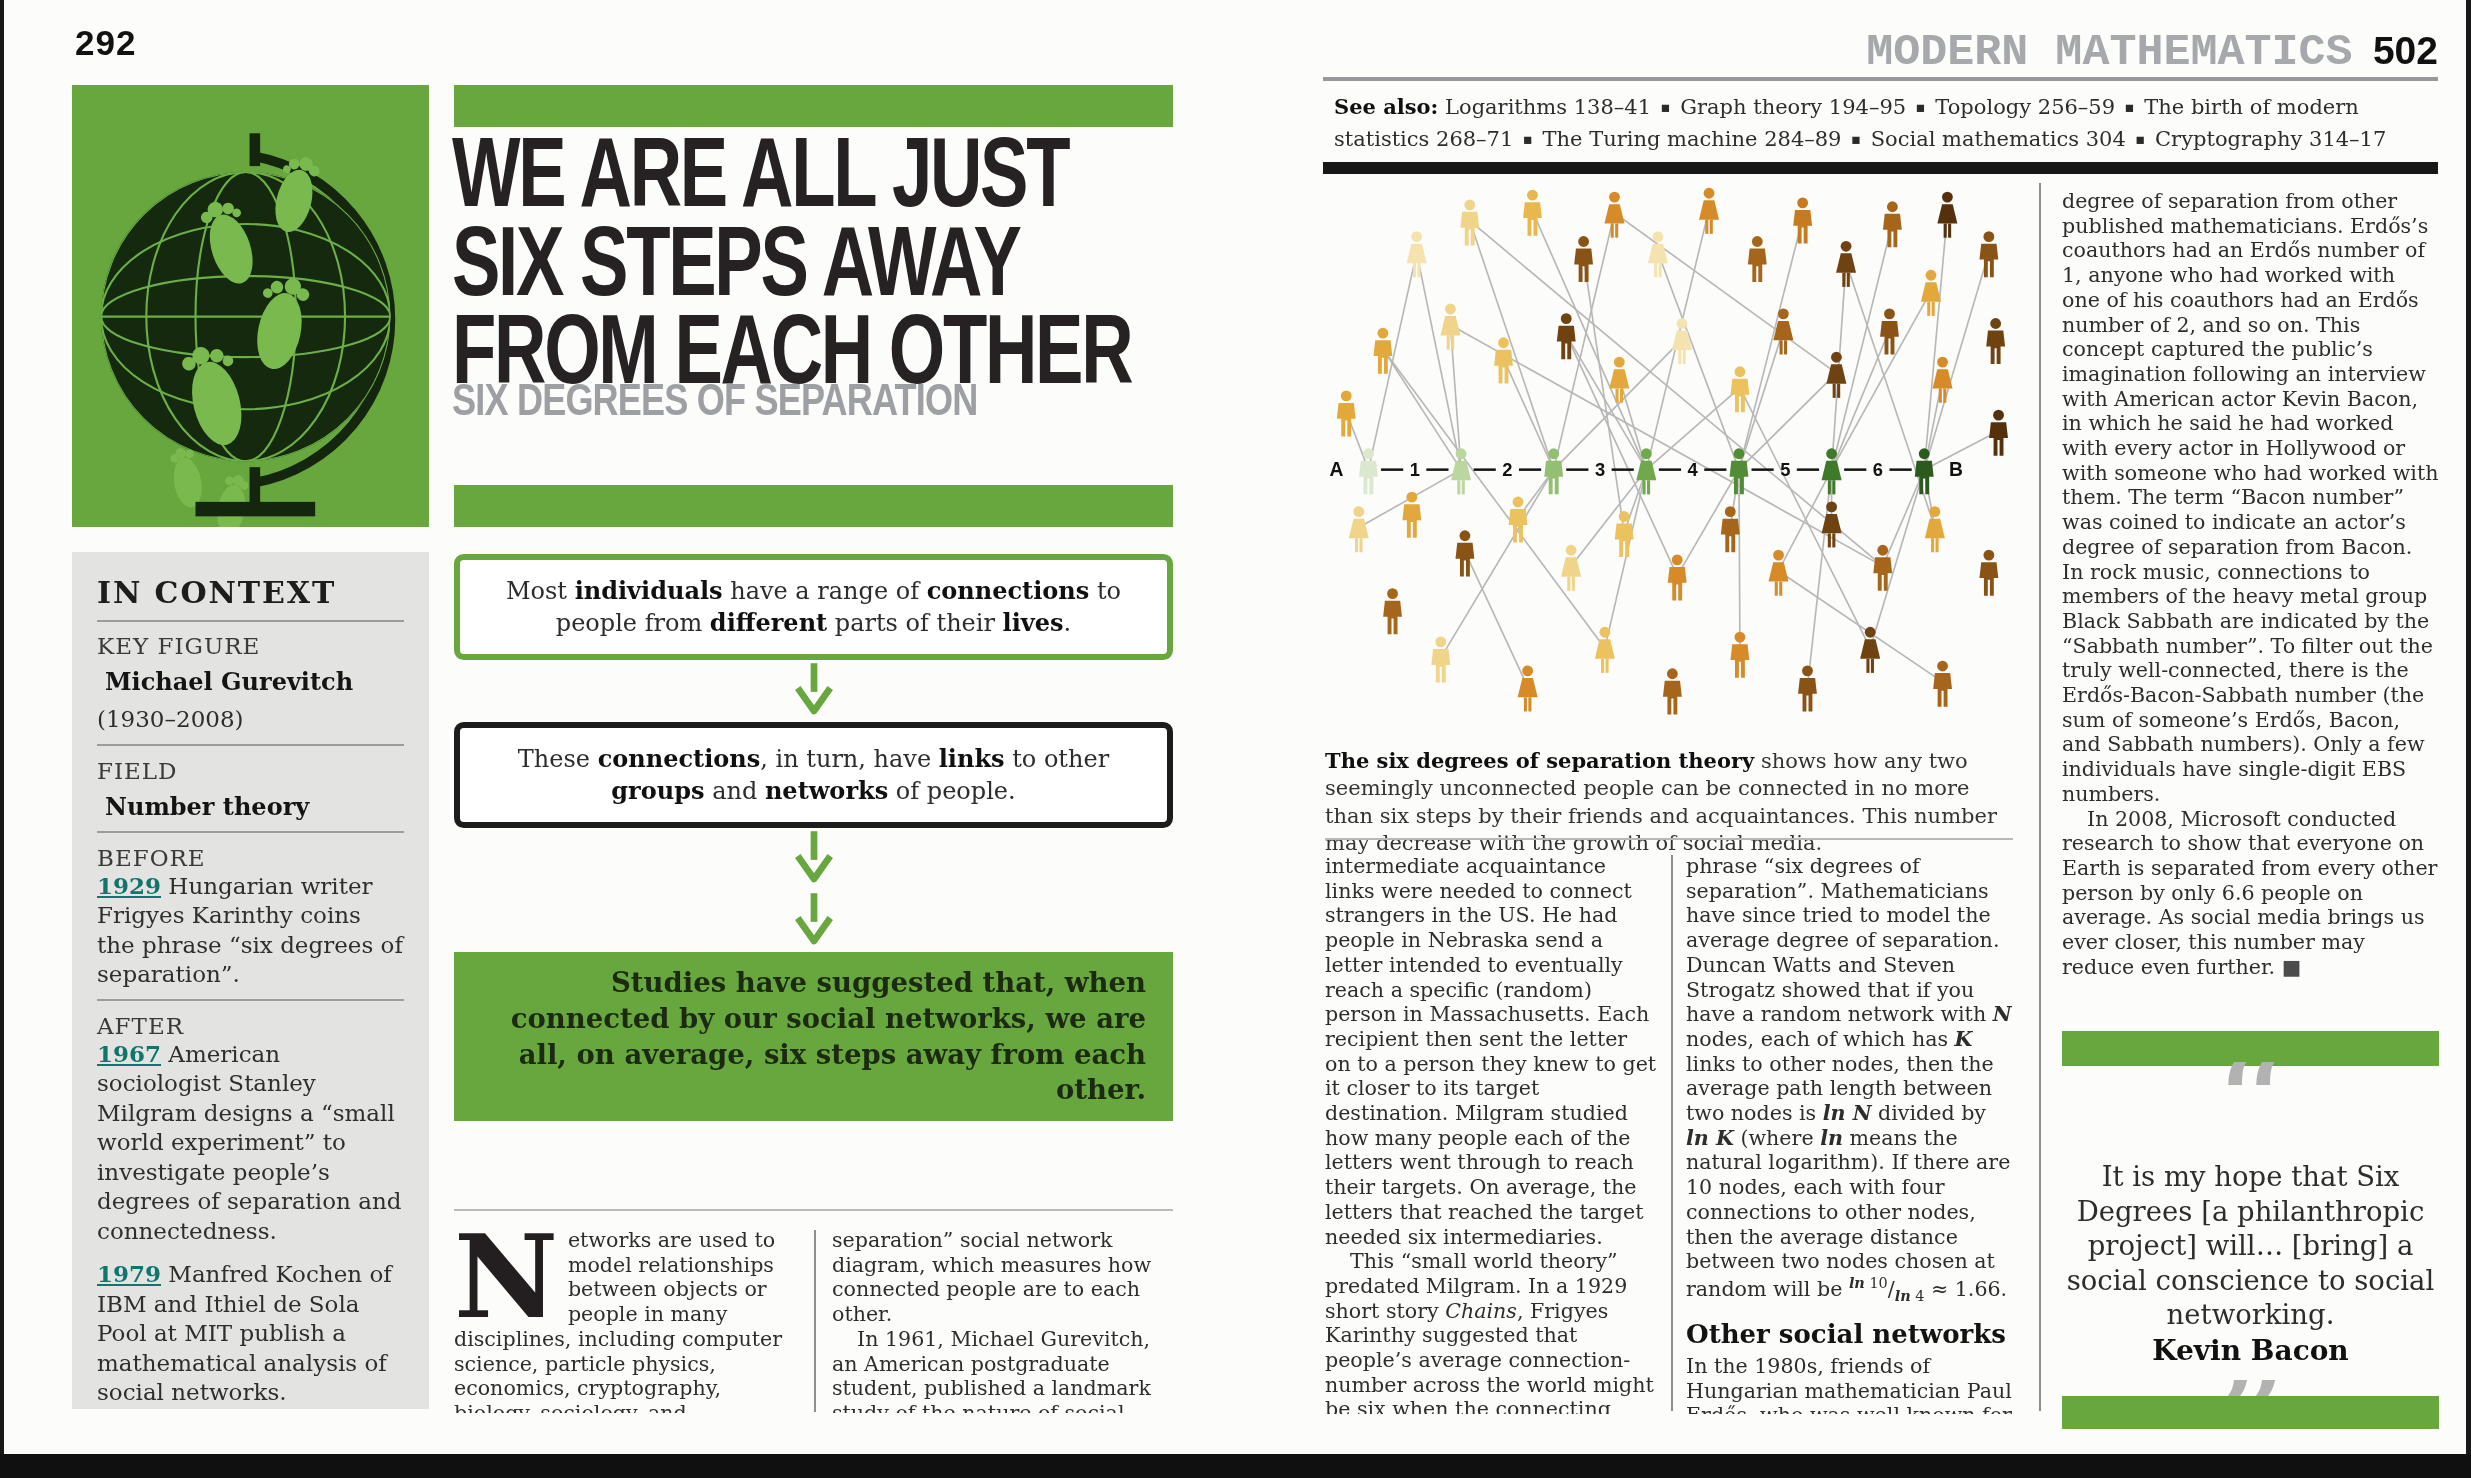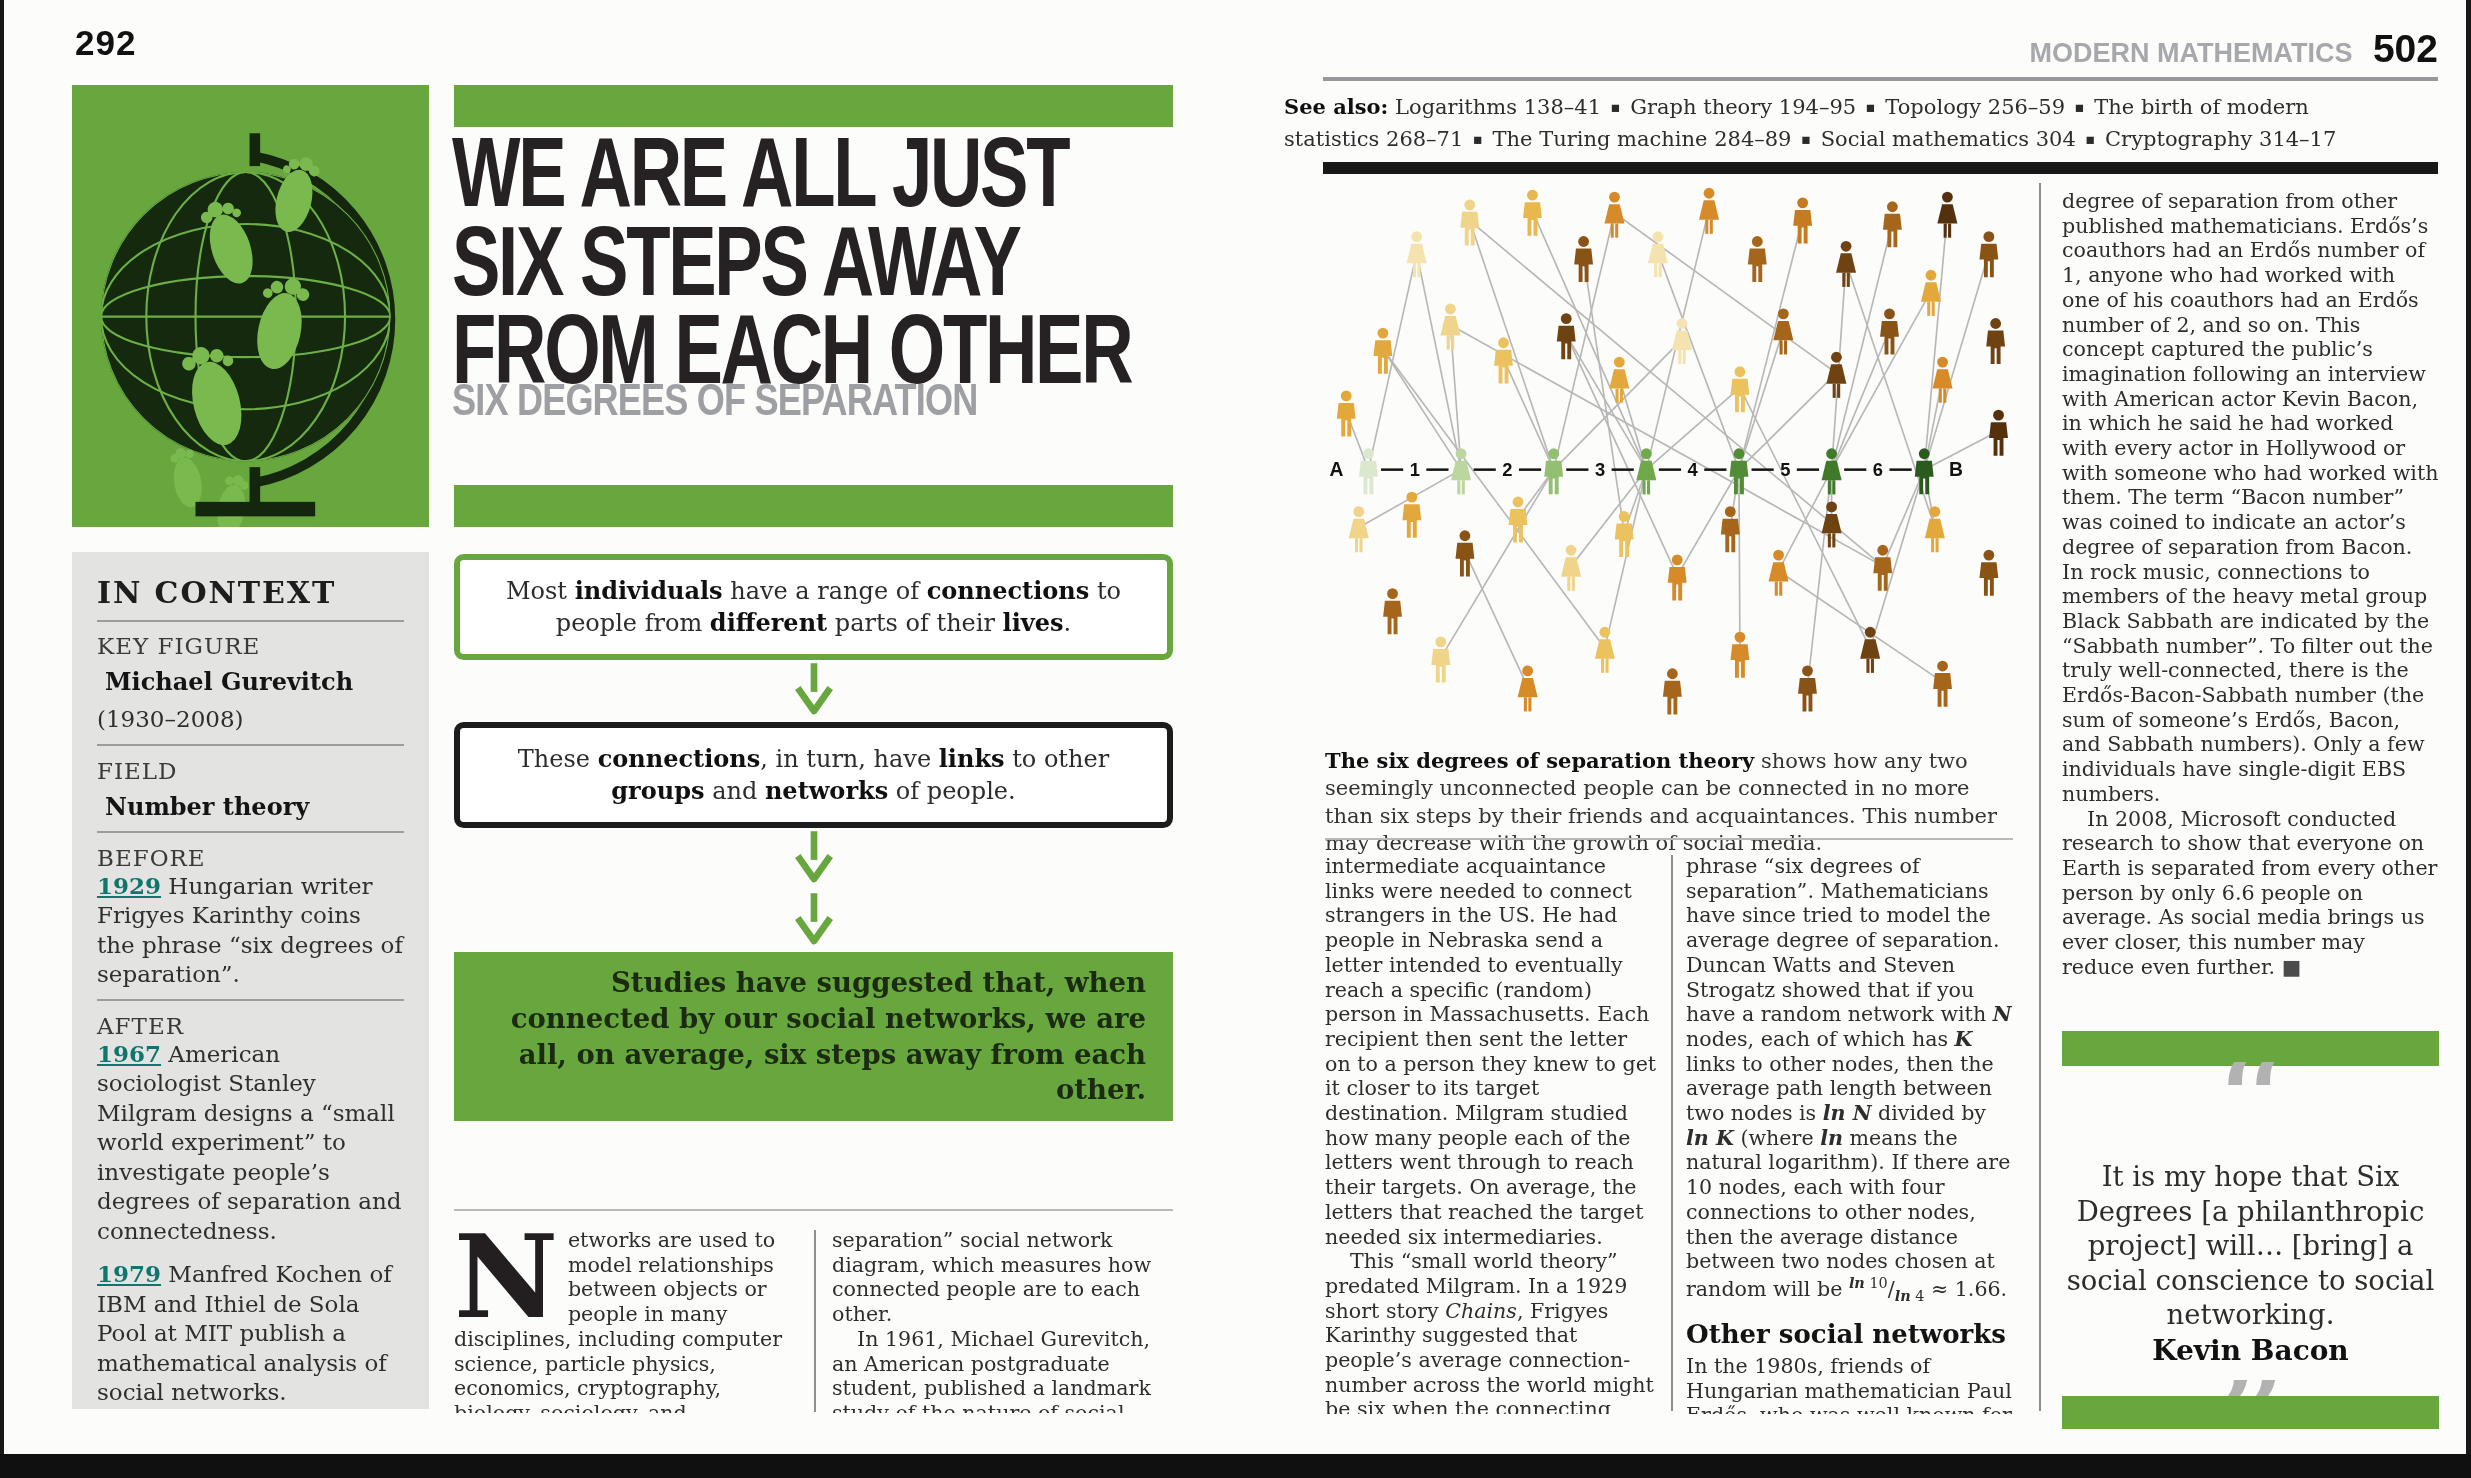--- a/index.html
+++ b/index.html
@@ -47,25 +47,25 @@
   .col-l1{left:454px;top:1228px;width:340px;height:185px;}
   .col-l2{left:832px;top:1228px;width:341px;height:185px;}
   .vdiv{width:1.9px;background:#8f8f8f;}
   .vd-left{left:814px;top:1230px;height:182px;}
   .dropcap{float:left;font-size:114px;line-height:.76;font-weight:bold;color:#231f20;
            margin:5.8px 9.7px 0 0;font-family:"DejaVu Serif",serif;}
   .indent{text-indent:25px;margin:0;}
   .para0{margin:0;}
   
   .header-row{left:1323px;top:27px;width:1115px;text-align:right;white-space:nowrap;}
-  .hdr-title{font-family:Liberation Sans, sans-serif;font-weight:bold;font-size:27px;
+  .hdr-title{font-family:Liberation Mono, monospace;font-weight:bold;font-size:45px;
              color:#a6a8ab;letter-spacing:0px;text-align:center;}
   .hdr-num{font-family:"Liberation Sans",sans-serif;font-weight:bold;font-size:39px;color:#111;margin-left:15.4px;}
   .hdr-rule{left:1323px;top:77px;width:1115px;height:3.9px;background:#96989a;}
-  .seealso{left:1284px;top:91px;width:1120px;font-size:21px;line-height:1.5;color:#2d2d2d;}
+  .seealso{left:1334px;top:91px;width:1120px;font-size:21px;line-height:1.5;color:#2d2d2d;}
   .seealso b{color:#101010;}
   .sq{color:#2a2a2a;font-size:14.5px;margin:0 9.7px;vertical-align:1.9px;}
   .black-bar{left:1323px;top:162px;width:1115px;height:11.6px;background:#171717;}
   .figure-wrap{left:1325px;top:180px;width:688px;height:560px;}
   .caption{left:1325px;top:747px;width:682px;font-size:21px;line-height:1.3;color:#333;}
   .caption b{color:#0f0f0f;}
   .rule-right-body{left:1325px;top:838px;width:688px;}
   .col-r1{left:1325px;top:854px;width:334px;height:560px;}
   .col-r2{left:1686px;top:854px;width:332px;height:560px;}
   .vd-r12{left:1671px;top:855px;height:556px;}

